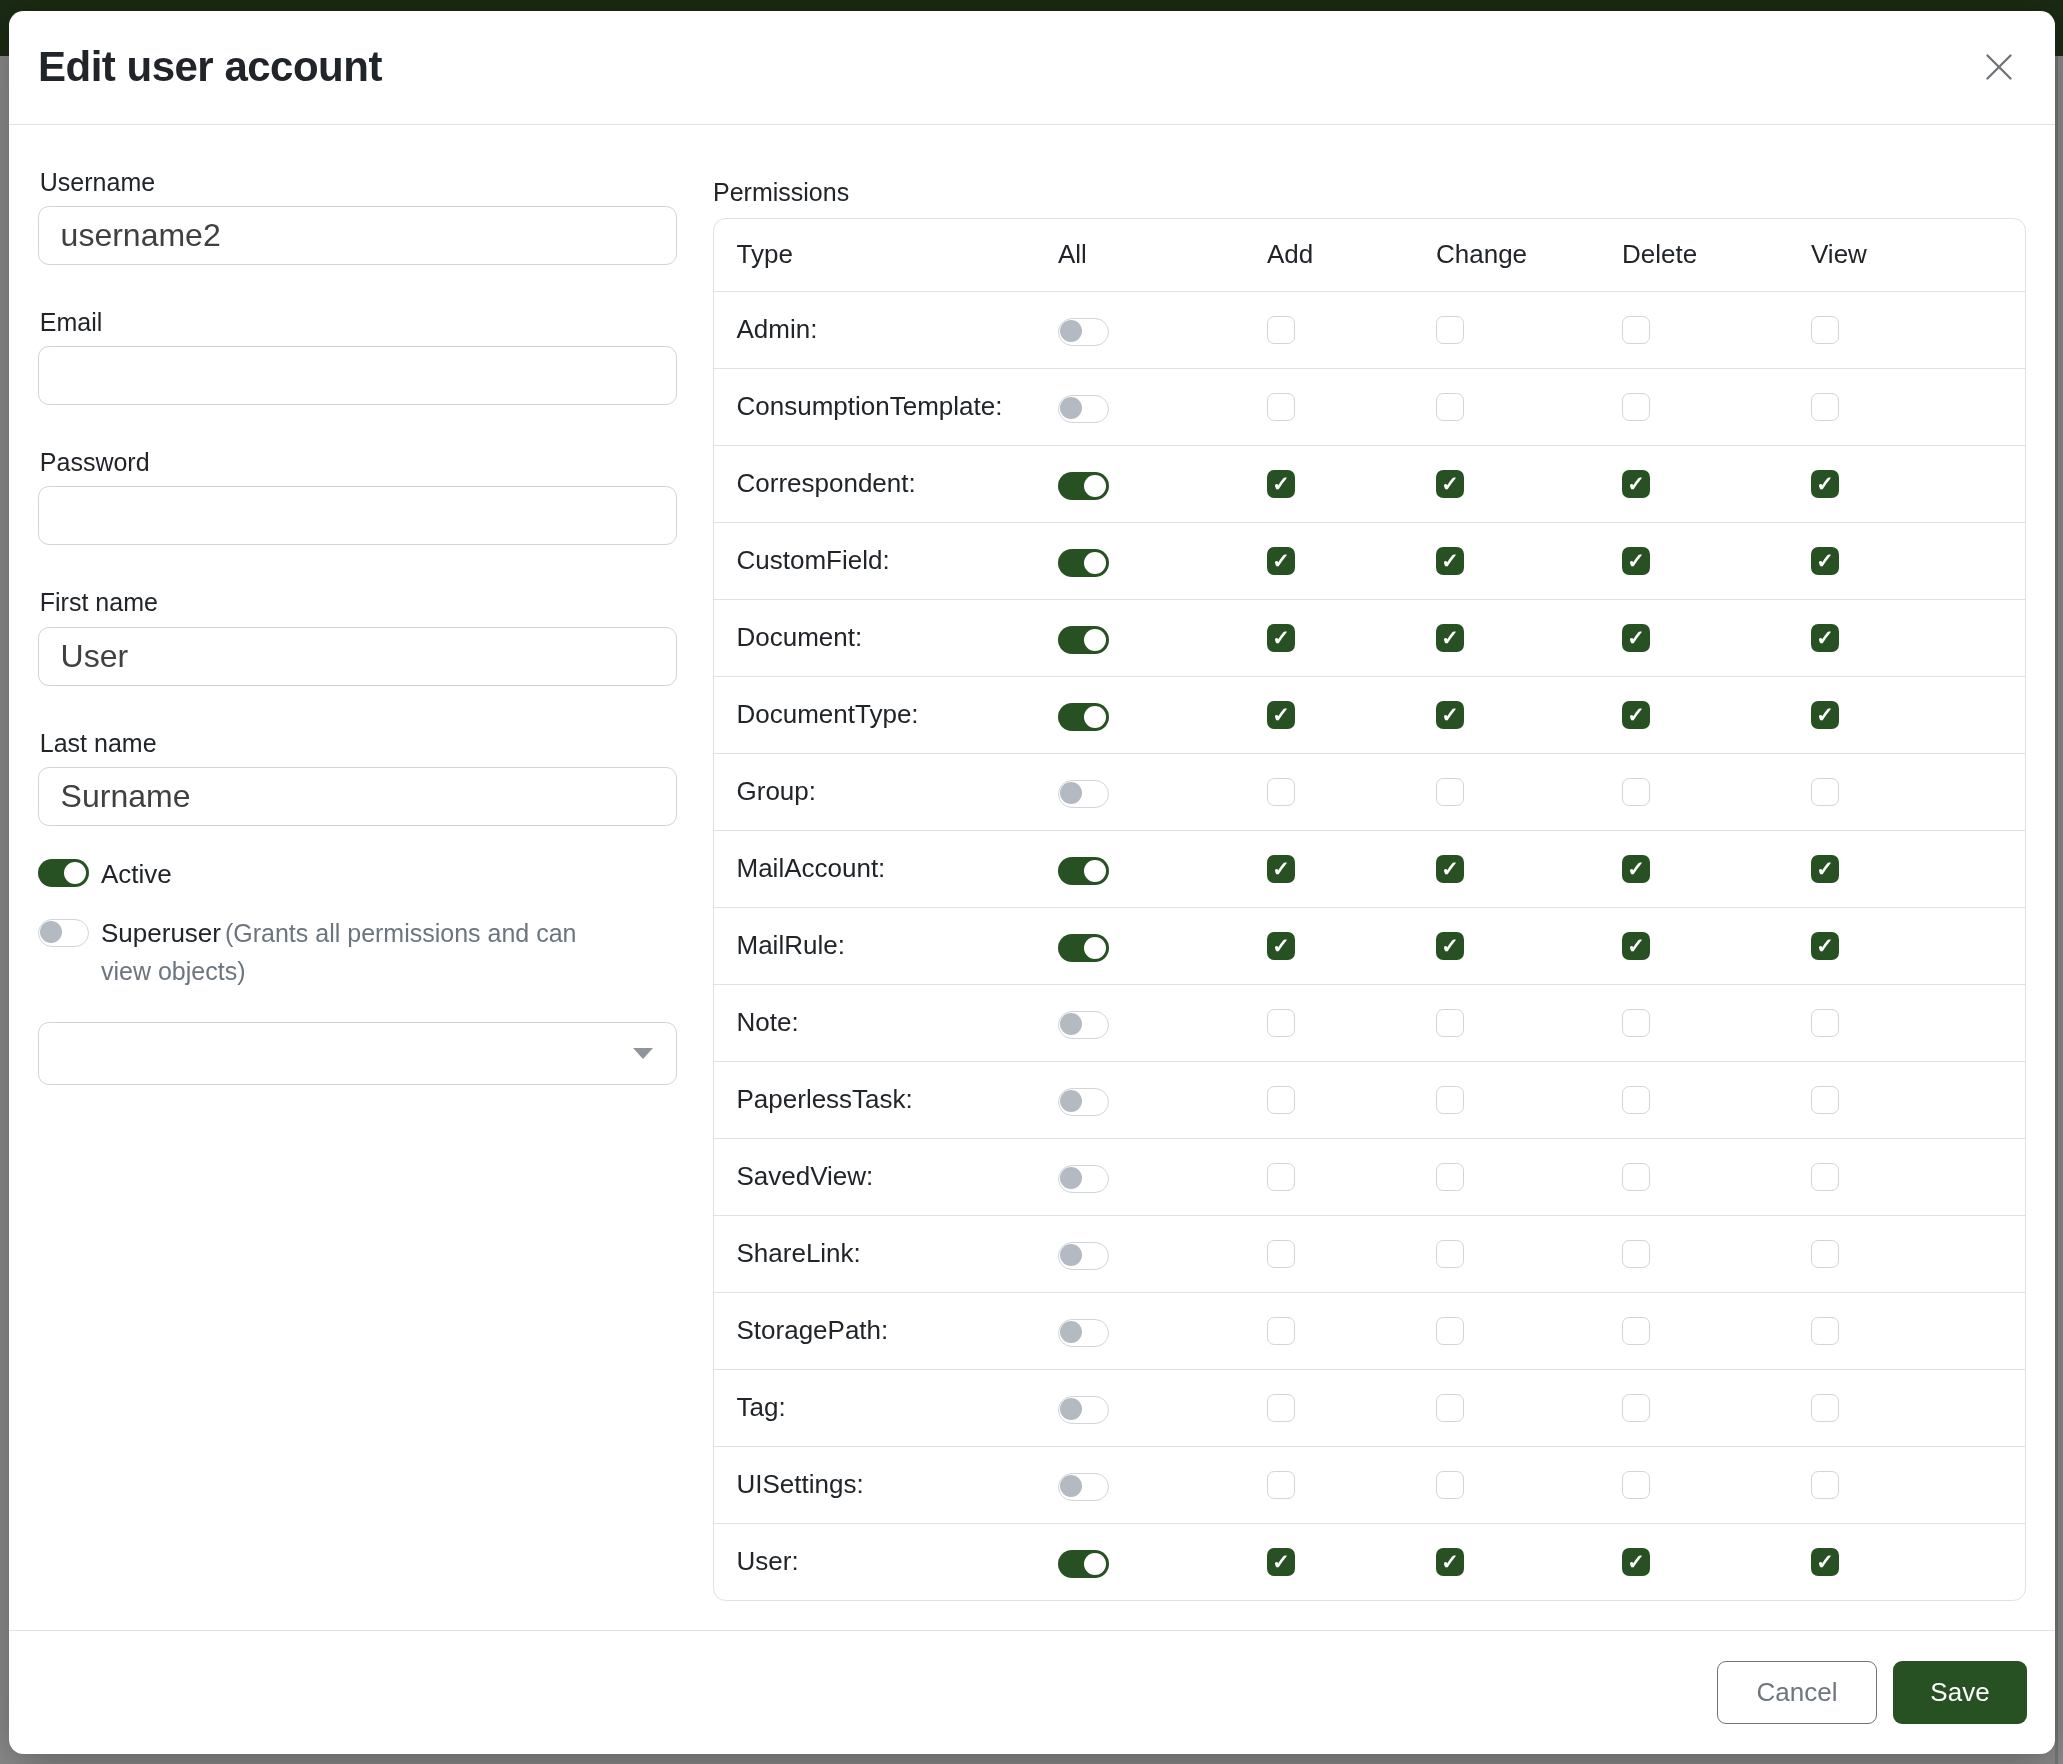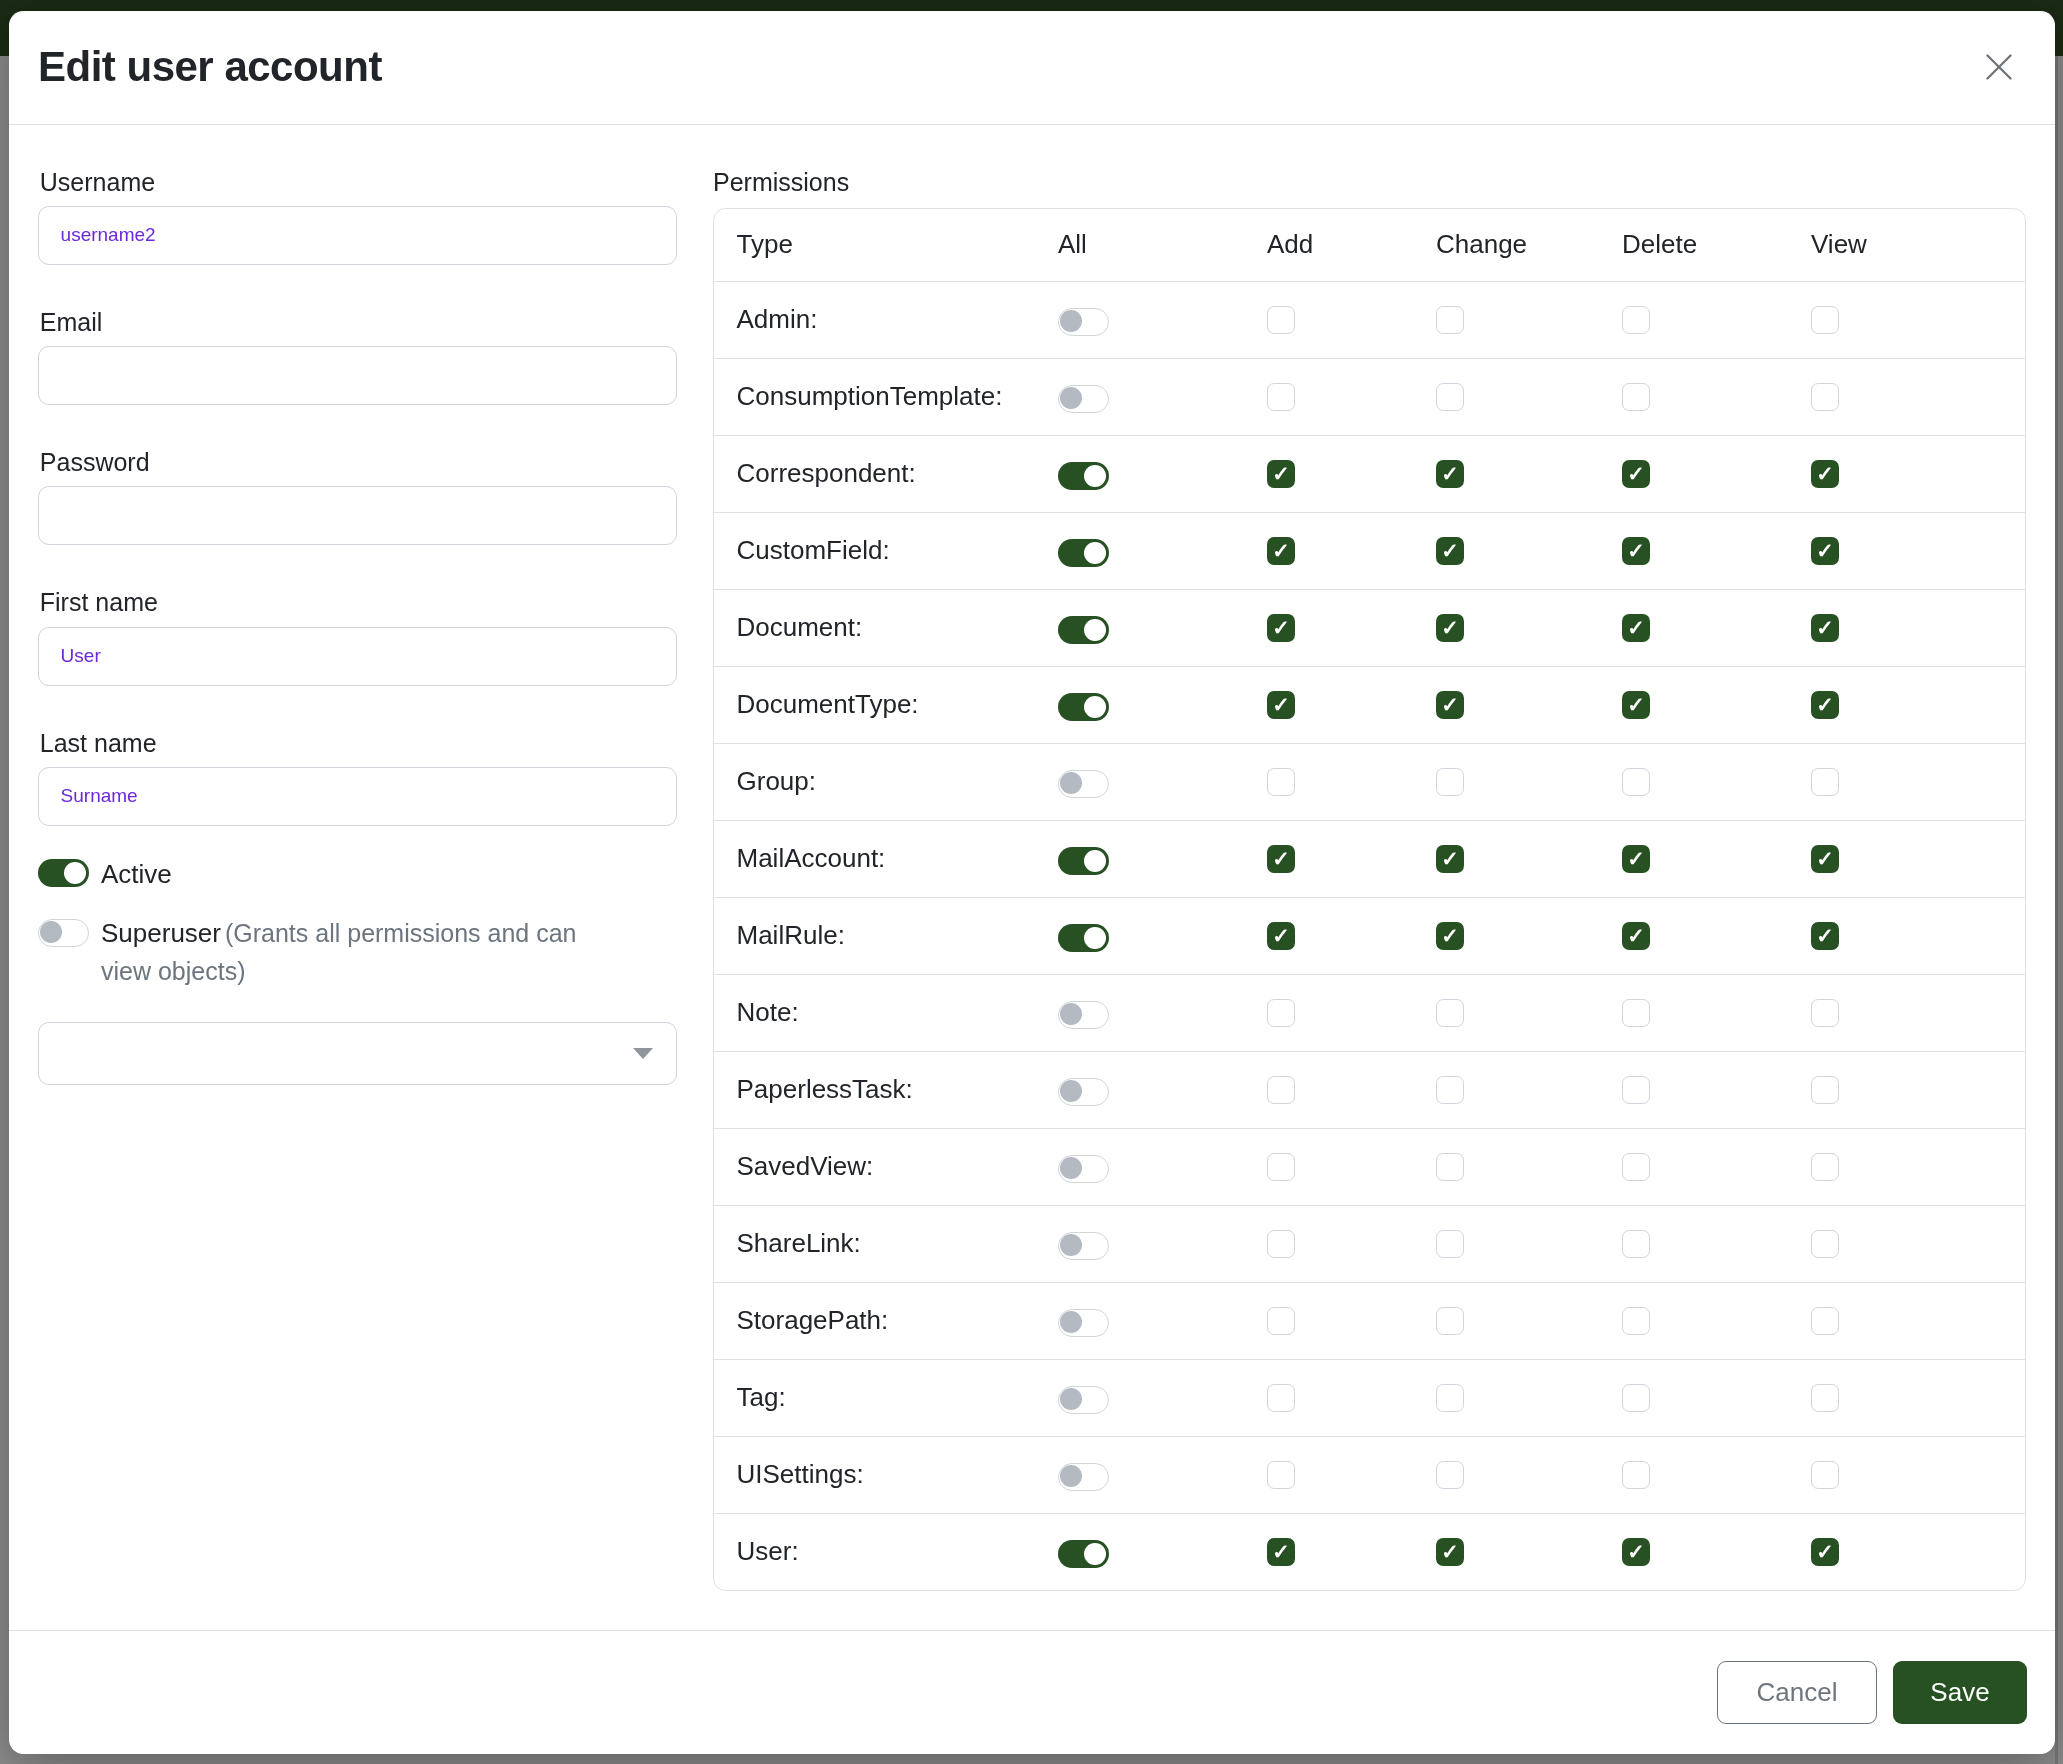--- a/index.html
+++ b/index.html
@@ -27,21 +27,21 @@
   .close-btn { margin-left:auto; width:40px; height:40px; display:flex; align-items:center; justify-content:center; cursor:pointer; background:none; border:none; }
 
   .modal-body { flex:1 1 auto; display:flex; gap:36px; padding:41px 29px 0 29px; overflow:hidden; }
   .col-left { flex:0 0 639px; }
   .col-right { flex:1 1 auto; }
 
   .f-label { display:block; font-size:25px; line-height:33px; color:#212529; margin:0 0 7.2px 1.8px; }
   .group { margin-bottom:41px; }
   .input {
     width:639px; height:59px; border:1.8px solid #ced4da; border-radius:10.8px;
-    font-family:"Liberation Sans", sans-serif; font-size:19px; color:#6d28d9;
+    font-family:"Liberation Sans", sans-serif; font-size:32px; color:#404040;
     padding:0 21.6px; background:#fff; outline:none;
   }
 
   .switch-row { display:flex; gap:12px; align-items:flex-start; }
   .switch-row.first { margin-top:29px; }
   .switch-row + .switch-row { margin-top:21.6px; }
   .switch { width:51px; height:28px; border-radius:14.4px; position:relative; flex:0 0 auto; cursor:pointer; margin-top:4.5px; }
   .switch.on { background:#285123; }
   .switch.on .knob { position:absolute; right:2.7px; top:2.7px; width:22.5px; height:22.5px; border-radius:50%; background:#fff; }
   .switch.off { background:#fff; border:1.8px solid #d0d5da; }
@@ -138,21 +138,21 @@
       </div>
 
       <div class="group groups-group">
         <div class="select">
           <span class="caret"></span>
         </div>
       </div>
     </div>
 
     <div class="col-right">
-      <label class="f-label" style="margin-left:0;">Permissions</label>
+      <label class="f-label" style="margin-left:0;margin-top:10px;">Permissions</label>
       <div class="perm-table">
         <div class="phead">
             <div class="pcell type">Type</div>
             <div class="pcell">All</div>
             <div class="pcell">Add</div>
             <div class="pcell">Change</div>
             <div class="pcell">Delete</div>
             <div class="pcell">View</div>
           </div>
         <div>

